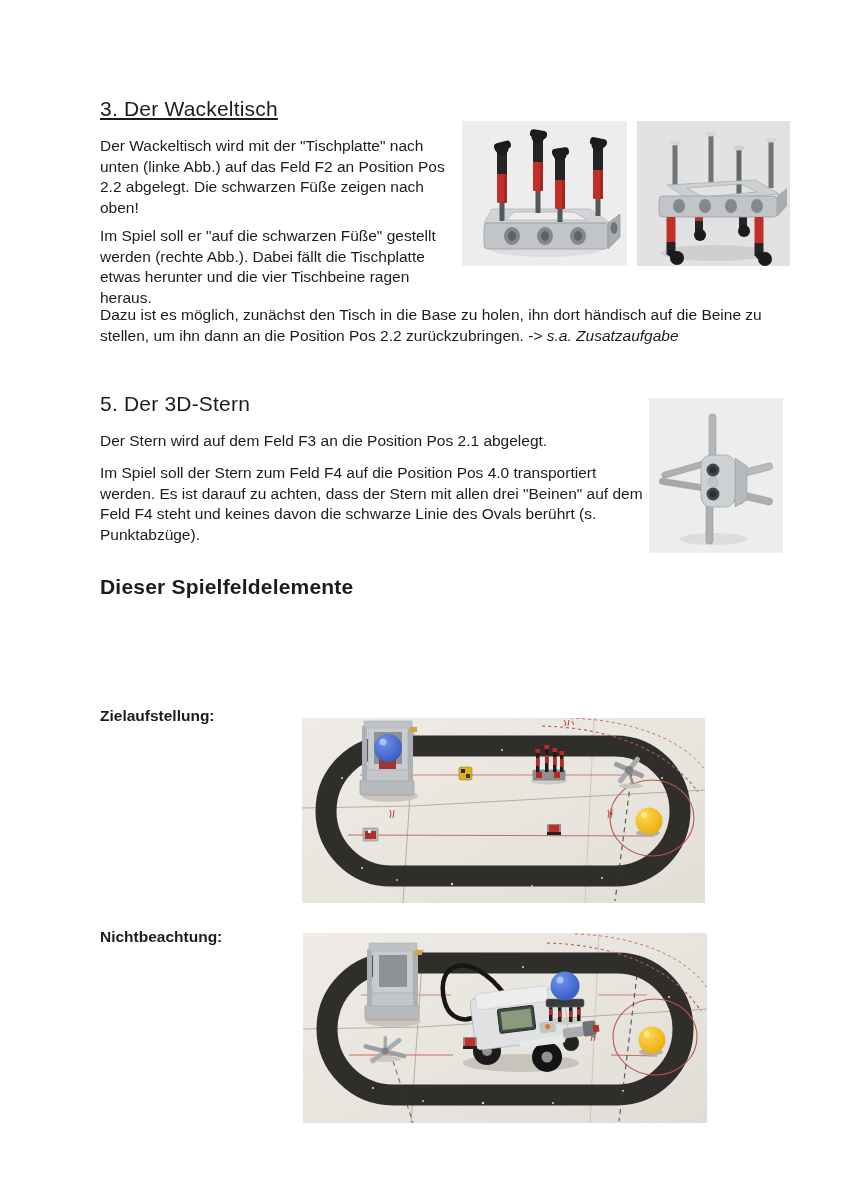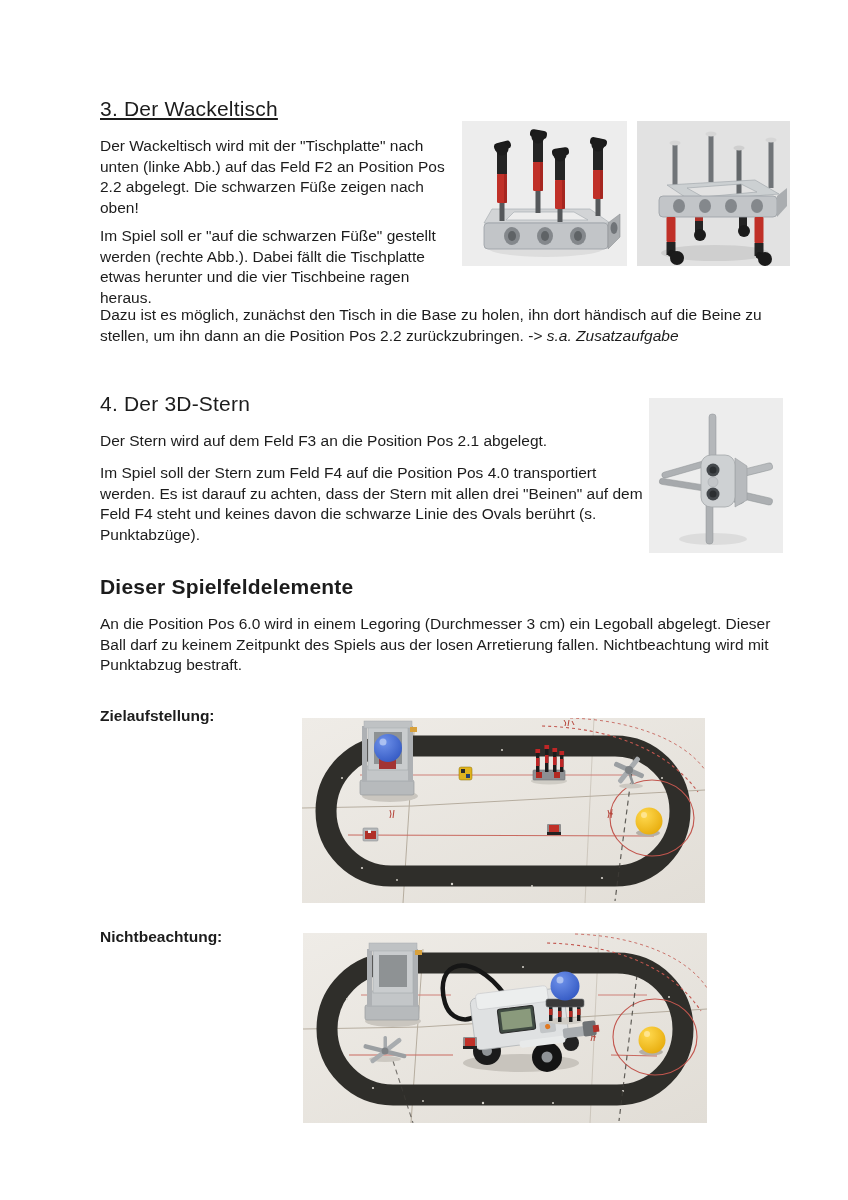--- a/index.html
+++ b/index.html
@@ -117,21 +117,21 @@
           <rect x="31" y="130" width="12" height="7" rx="3" fill="#1a1a1a" transform="rotate(24 37 133)"></rect>
           <circle cx="40" cy="137" r="7" fill="#1b1b1b"></circle>
         <rect x="117.5" y="96" width="9" height="26" rx="1" fill="#c03028"></rect>
           <rect x="117.5" y="122" width="9" height="13" fill="#242424"></rect>
           <rect x="119" y="132" width="12" height="7" rx="3" fill="#1a1a1a" transform="rotate(20 125 135)"></rect>
           <circle cx="128" cy="138" r="7" fill="#1b1b1b"></circle>
       </g>
     </svg>
   </div>
 
-  <h2 class="sec abs" style="left:100px;top:392px;">4. Der 3D-Stern</h2>
+  <h2 class="sec abs" style="left:100px;top:392px;">5. Der 3D-Stern</h2>
   <p class="body abs" style="left:100px;top:431px;width:560px;">Der Stern wird auf dem Feld F3 an die Position Pos 2.1 abgelegt.</p>
   <p class="body abs" style="left:100px;top:463px;width:552px;">Im Spiel soll der Stern zum Feld F4 auf die Position Pos 4.0 transportiert werden. Es ist darauf zu achten, dass der Stern mit allen drei "Beinen" auf dem Feld F4 steht und keines davon die schwarze Linie des Ovals berührt (s. Punktabzüge).</p>
 
   <div class="fig" style="left:649px;top:398px;">
     <svg width="134" height="155" viewBox="0 0 134 155">
       <rect width="134" height="155" fill="#ededed"></rect>
       <ellipse cx="64" cy="141" rx="34" ry="6" fill="#dcdcdc"></ellipse>
       <g stroke="#8f9396" stroke-width="0.5">
         <rect x="60" y="16" width="7" height="52" rx="3" fill="#b4b7ba"></rect>
         <rect x="57" y="98" width="7" height="48" rx="3" fill="#aeb1b4"></rect>
@@ -147,21 +147,20 @@
         <circle cx="64" cy="72" r="6.5" fill="#44484c"></circle>
           <circle cx="64" cy="72" r="3.5" fill="#2b2e31"></circle>
         <circle cx="64" cy="96" r="6.5" fill="#44484c"></circle>
           <circle cx="64" cy="96" r="3.5" fill="#2b2e31"></circle>
         <circle cx="64" cy="84" r="5" fill="#c3c6c9" stroke="#a3a7aa" stroke-width="0.5"></circle>
       </g>
     </svg>
   </div>
 
   <h2 class="secb abs" style="left:100px;top:575px;">Dieser Spielfeldelemente</h2>
-  <p class="body abs" style="left:100px;top:614px;width:676px;">An die Position Pos 6.0 wird in einem Legoring (Durchmesser 3 cm) ein Legoball abgelegt. Dieser Ball darf zu keinem Zeitpunkt des Spiels aus der losen Arretierung fallen. Nichtbeachtung wird mit Punktabzug bestraft.</p>
 
   <div class="lbl abs" style="left:100px;top:707px;">Zielaufstellung:</div>
   <div class="fig" style="left:302px;top:718px;">
     <svg width="403" height="185" viewBox="0 0 403 185">
       <defs>
         <linearGradient id="floor1" x1="0" y1="0" x2="1" y2="1">
           <stop offset="0" stop-color="#efece7"></stop>
             <stop offset="1" stop-color="#e2ded7"></stop>
         </linearGradient>
         <radialGradient id="bb1" cx="0.35" cy="0.3" r="0.9">

